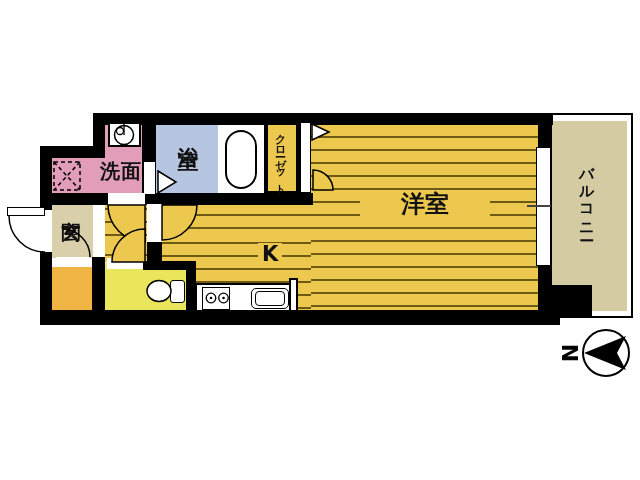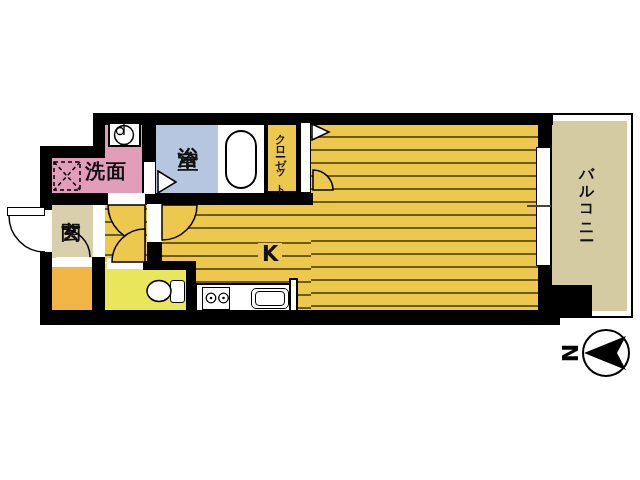--- a/index.html
+++ b/index.html
@@ -64,26 +64,27 @@
   <div style="left:108px;top:122px;width:33px;height:25px;background:#fff;border:2px solid #000;"></div>
   <div style="left:225px;top:130px;width:32px;height:59px;background:#fff;border:2px solid #000;border-radius:16px;"></div>
   <div style="left:7px;top:207px;width:38px;height:9px;background:#fff;border:1.5px solid #000;"></div>
   <div style="left:195px;top:283px;width:103px;height:29px;background:#fff;border:2px solid #000;"></div>
   <div style="left:289px;top:278px;width:9px;height:34px;background:#fff;border:2px solid #000;"></div>
   <div style="left:202px;top:287px;width:28px;height:23px;background:#fff;border:1.5px solid #000;"></div>
   <div style="left:251px;top:288px;width:38px;height:21px;background:#fff;border:1.5px solid #000;border-radius:5px;"></div>
   <div style="left:255px;top:291px;width:30px;height:15px;border:1px solid #000;border-radius:4px;"></div>
   <div style="left:170px;top:280px;width:15px;height:23px;background:#fff;border:1.5px solid #000;border-radius:3px;"></div>
 
-  <div class="label" style="left:85px;top:161px;font-size:20px;letter-spacing:1px;">洗面</div>
+  <div class="label" style="left:100px;top:161px;font-size:20px;letter-spacing:1px;">洗面</div>
   <div class="label vtext" style="left:177px;top:130px;font-size:21px;height:64px;">浴室</div>
   <div class="label vtext" style="left:274px;top:126px;font-size:11px;height:64px;letter-spacing:0;">クローゼット</div>
   <div class="label vtext" style="left:61px;top:206px;font-size:19px;height:48px;">玄関</div>
   <div class="label" style="left:258px;top:243px;font-size:21px;background:var(--gold,#edc84e);padding:0 4px;">K</div>
   <div style="left:360px;top:190px;width:130px;text-align:center;background:var(--gold,#edc84e);padding:2px 0;">
+    <span class="label" style="position:static;display:block;font-size:24px;">洋室</span>
   </div>
   <div class="label vtext" style="left:578px;top:156px;font-size:15px;height:110px;">バルコニー</div>
 
   <svg width="640" height="480" viewBox="0 0 640 480">
 
     <path d="M145,205 L108,205 A37,37 0 0 0 145,242 Z" fill="var(--gold,#edc84e)" stroke="#000" stroke-width="1.5"></path>
 
     <path d="M145,262 L112,262 A33,33 0 0 1 145,229 Z" fill="var(--gold,#edc84e)" stroke="#000" stroke-width="1.5"></path>
 
     <path d="M162,205 L197,205 A35,35 0 0 1 162,240 Z" fill="var(--gold,#edc84e)" stroke="#000" stroke-width="1.5"></path>

